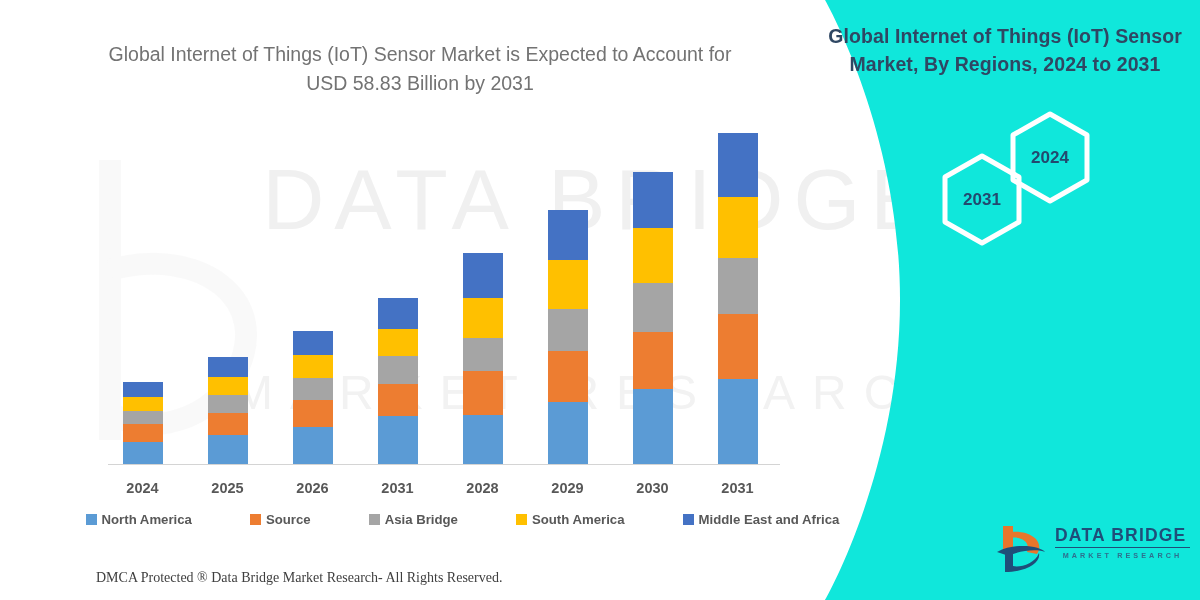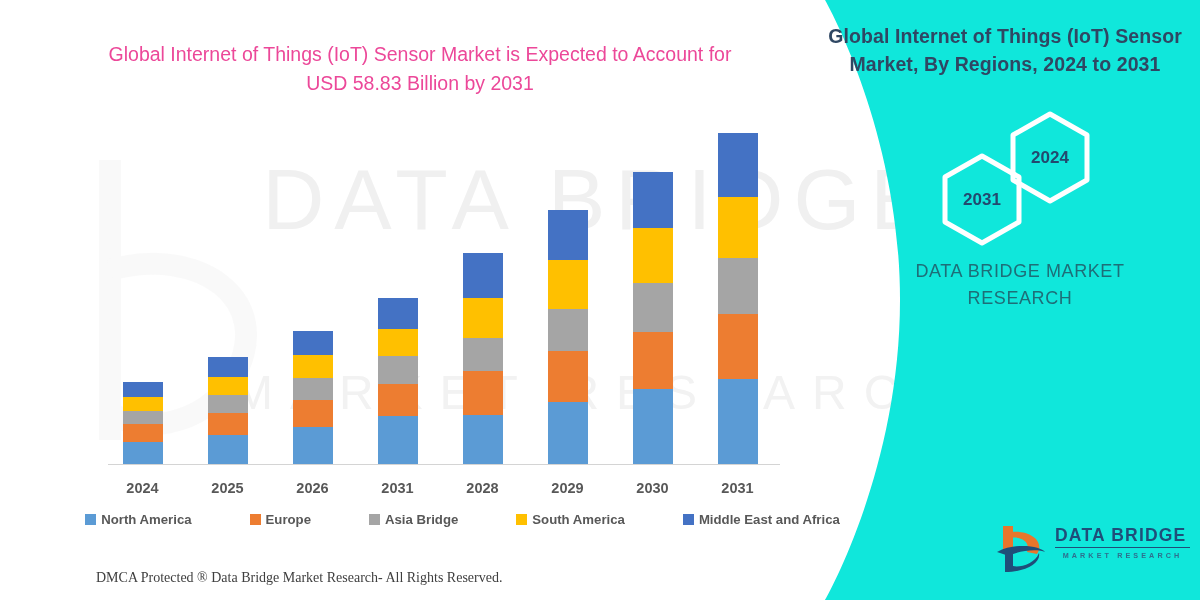--- a/index.html
+++ b/index.html
@@ -94,21 +94,21 @@
 
   
   .chart-title {
     position: absolute;
     top: 40px; left: 100px;
     width: 640px;
     text-align: center;
     font-size: 19.5px;
     font-weight: 500;
     line-height: 1.5;
-    color: #ec4899;
+    color: #737373;
   }
 
   .watermark {
     position: absolute;
     left: 95px; top: 150px;
     width: 1010px; height: 300px;
     pointer-events: none;
     overflow: hidden;
   }
   .wm-line1 {
@@ -306,21 +306,21 @@
       <div class="xlabel">2031</div>
     </div>
 
   <div class="legend" id="legend">
       <div class="legend-item">
         <span class="legend-swatch" style="background: rgb(91, 155, 213);"></span>
         <span class="legend-label">North America</span>
       </div>
       <div class="legend-item">
         <span class="legend-swatch" style="background: rgb(237, 125, 49);"></span>
-        <span class="legend-label">Europe</span>
+        <span class="legend-label">Source</span>
       </div>
       <div class="legend-item">
         <span class="legend-swatch" style="background: rgb(165, 165, 165);"></span>
         <span class="legend-label">Asia Bridge</span>
       </div>
       <div class="legend-item">
         <span class="legend-swatch" style="background: rgb(255, 192, 0);"></span>
         <span class="legend-label">South America</span>
       </div>
       <div class="legend-item">
@@ -342,21 +342,20 @@
     <div class="hex-label">2031</div>
   </div>
 
   <div class="hex hex-2024">
     <svg viewBox="0 0 84 95">
       <polygon points="42,4 79,25 79,70 42,91 5,70 5,25" fill="none" stroke="#ffffff" stroke-width="5" stroke-linejoin="round"></polygon>
     </svg>
     <div class="hex-label">2024</div>
   </div>
 
-  <div class="brand-sub">DATA BRIDGE MARKET RESEARCH</div>
 
   <div class="logo-wrap">
     <svg class="logo-mark" viewBox="0 0 56 52">
       <path d="M8 4 L8 30 L18 30 L18 4 Z" fill="#E8762C"></path>
       <path d="M16 10 C 36 8, 50 20, 42 32 L32 30 C 36 20, 26 14, 16 16 Z" fill="#E8762C"></path>
       <path d="M2 30 C 20 20, 46 24, 50 30 C 44 27, 24 28, 14 34 Z" fill="#1F4E79"></path>
       <path d="M10 32 L10 50 C 30 50, 46 42, 44 31 C 40 42, 24 46, 18 44 L18 32 Z" fill="#1F4E79"></path>
     </svg>
     <div class="logo-text">
       <div class="logo-name">DATA BRIDGE</div>

